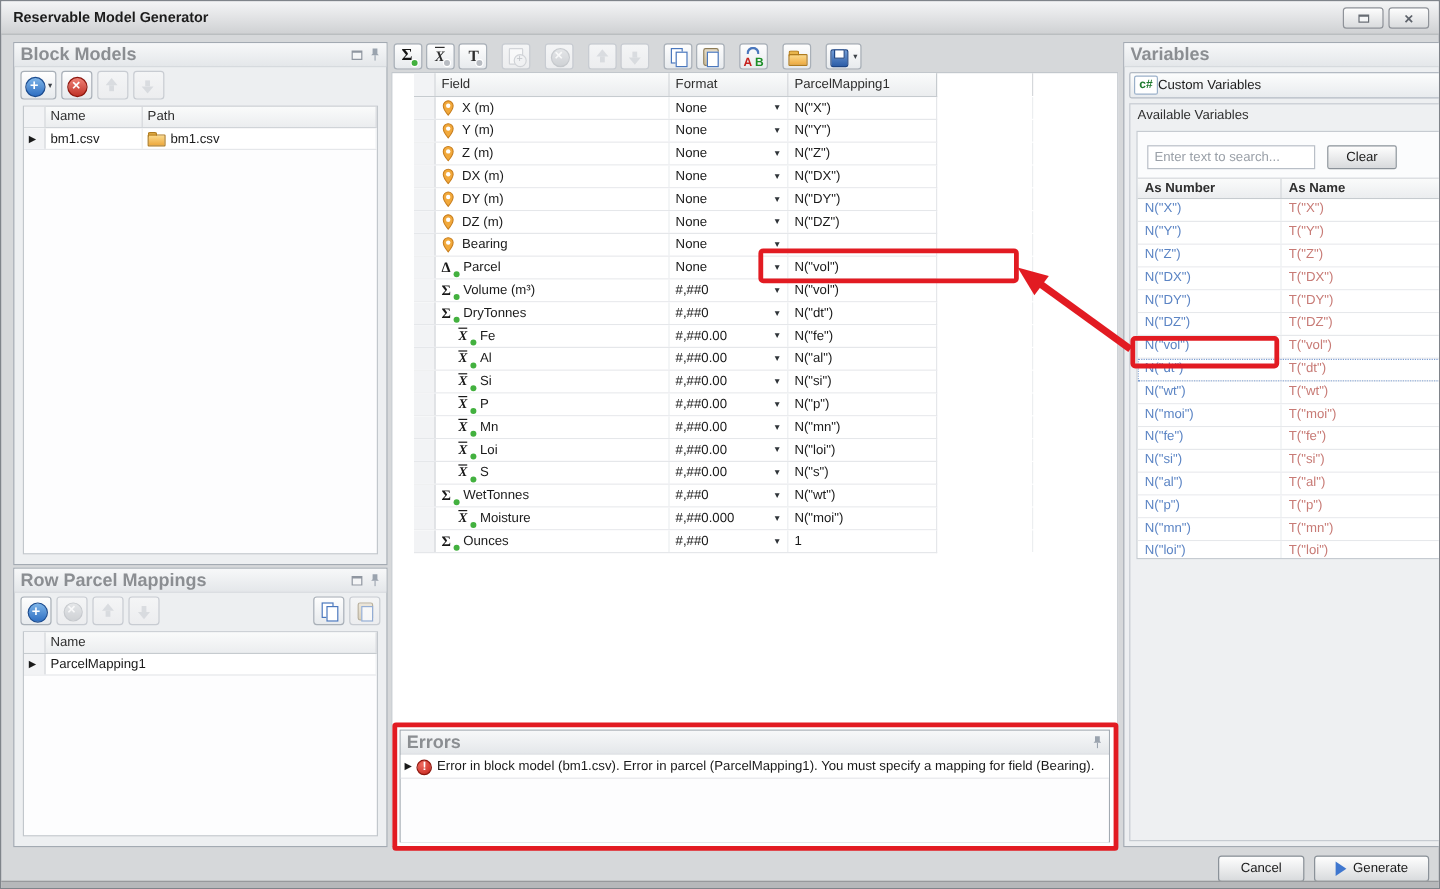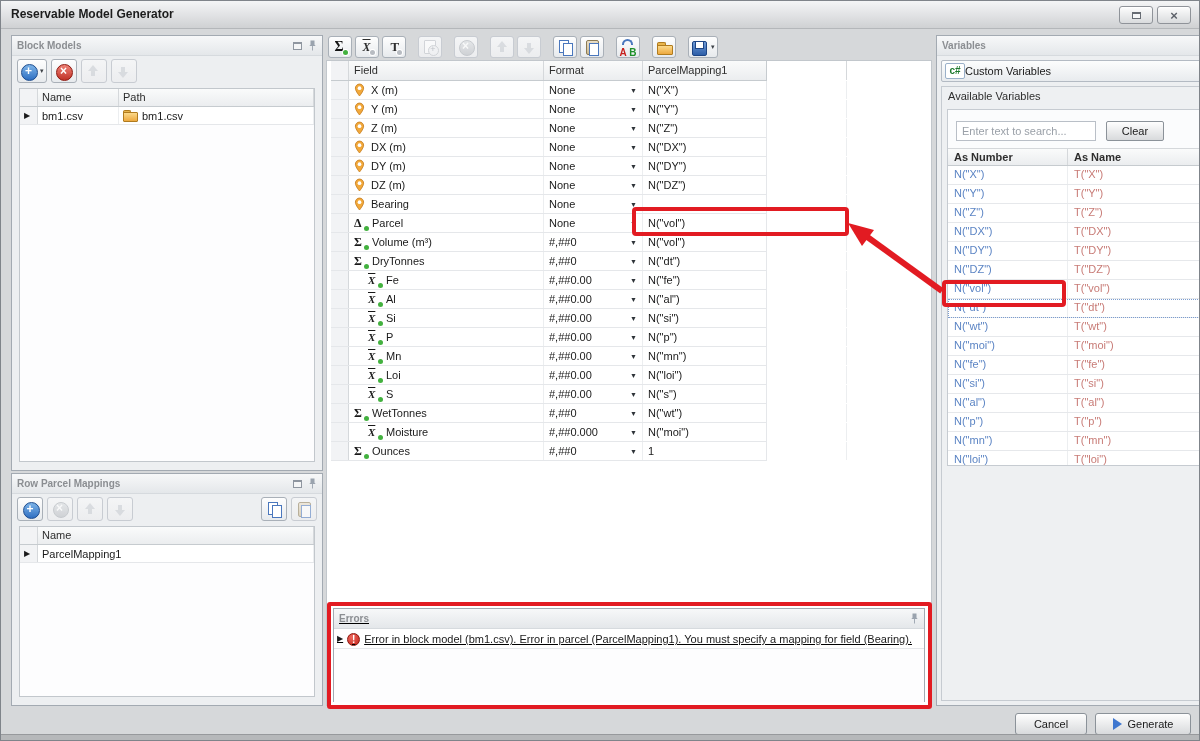--- a/index.html
+++ b/index.html
@@ -14,21 +14,21 @@
     background:linear-gradient(#fdfdfd,#d9dbdd);box-shadow:inset 0 1px 0 #fff;display:flex;align-items:center;justify-content:center;}
   .winbtn.max{right:46px;}
   .winbtn.close{right:8px;}
   .maxglyph{width:9px;height:7px;border:1px solid #676c73;border-top-width:2px;display:inline-block;background:#f6f7f8;}
   .closeglyph{font-size:13px;font-weight:bold;color:#5d626a;line-height:1;font-style:normal;}
 
   
   .panel{position:absolute;background:#edeff1;border:1px solid #a3aab2;}
   .phead{height:20px;display:flex;align-items:center;padding:0 5px;
     background:linear-gradient(#f7f8f9,#e4e7ea);border-bottom:1px solid #d6dade;
-    font-size:10px;font-weight:bold;color:#8b8e92;}
+    font-size:15px;font-weight:bold;color:#8b8e92;}
   .phead .ptitle{flex:1;}
   .phicons{display:flex;align-items:center;gap:6px;}
   .floatbox{width:9px;height:8px;border:1px solid #8f96a0;border-top-width:2px;display:inline-block;background:#f4f5f6;}
   .pinsvg{display:block;}
   .ptoolbar{display:flex;align-items:center;gap:4px;padding:3px 5px;height:30px;}
 
   
   .tbtn{position:relative;height:24px;min-width:26px;display:flex;align-items:center;justify-content:center;
     border:1px solid #a9b0b8;border-radius:3px;background:linear-gradient(#fefefe,#e7eaed);padding:0 2px;cursor:default;}
   .ctoolbar .tbtn{height:22px;min-width:24px;}
@@ -88,38 +88,38 @@
 
   
   .bm{left:10px;top:34px;width:312px;height:436px;}
   .bm .pgrid{height:374px;}
   .rpm{left:10px;top:472px;width:312px;height:233px;}
   .rpm .pgrid{height:171px;}
 
   
   .ctoolbar{position:absolute;left:327px;top:33px;width:604px;height:26px;display:flex;align-items:center;gap:3px;}
   .cgrid{position:absolute;left:325px;top:59px;width:606px;height:646px;background:#fff;border:1px solid #c2c7cc;}
-  .ftable{position:absolute;left:4px;top:0;width:436px;}
+  .ftable{position:absolute;left:18px;top:0;width:436px;}
   .fhead{display:flex;height:20px;background:linear-gradient(#fafbfb,#ebedef);border-bottom:1px solid #c6cbcf;border-right:1px solid #c6cbcf;}
   .fhead .fcell{font-size:11px;color:#2e2e2e;padding:3px 5px;border-right:1px solid #d5d8db;}
   .frow{display:flex;height:19px;border-bottom:1px solid #e5e7ea;border-right:1px solid #e5e7ea;background:#fff;}
   .frow .fcell{font-size:11px;color:#1a1a1a;padding:0 5px;border-right:1px solid #eceef0;display:flex;align-items:center;overflow:hidden;white-space:nowrap;}
   .f-ind{width:18px;flex:none;background:#f2f3f5;border-right:1px solid #d5d8db !important;padding:0 !important;}
   .f-name{width:195px;flex:none;gap:4px;}
   .f-name.indent{padding-left:19px;}
   .f-format{width:99px;flex:none;justify-content:space-between;}
   .f-map{width:204px;flex:none;}
   .dda{font-size:7px;color:#2e3338;}
   .glyph{position:relative;width:14px;height:15px;flex:none;font:bold 12px "Liberation Serif",serif;color:#1a1a1a;line-height:15px;}
   .glyph i{position:absolute;right:-1px;bottom:0;width:5px;height:5px;border-radius:50%;background:#43b13f;box-shadow:0 0 0 1px #fff;font-style:normal;}
   .gxbar{text-decoration:overline;font-style:italic;font-size:11px;}
   .ficon{width:13px;flex:none;display:flex;align-items:center;}
 
   
-  .errors{left:332px;top:607px;width:592px;height:94px;text-decoration:underline;}
+  .errors{left:332px;top:607px;width:592px;height:94px;}
   .errbody{margin:0;background:#fdfdfe;height:73px;border-top:1px solid #fff;}
   .errrow{display:flex;align-items:center;height:19px;border-bottom:1px solid #e5e7ea;background:#fff;padding-left:3px;gap:4px;}
   .erricon{width:13px;height:13px;border-radius:50%;background:radial-gradient(circle at 35% 30%,#ee6a5f,#c5221a);border:1px solid #8d170e;
     color:#fff;font-weight:bold;font-size:10px;line-height:12px;text-align:center;flex:none;}
   .errtext{font-size:11px;color:#1a1a1a;white-space:nowrap;text-align:center;}
 
   
   .vars{left:935px;top:34px;width:292px;height:671px;}
   .custombtn{position:absolute;left:4px;top:24px;right:4px;height:22px;display:flex;align-items:center;
     border:1px solid #b3bac3;border-radius:2px;background:linear-gradient(#fcfdfd,#e8ebee);padding:0 3px;}

